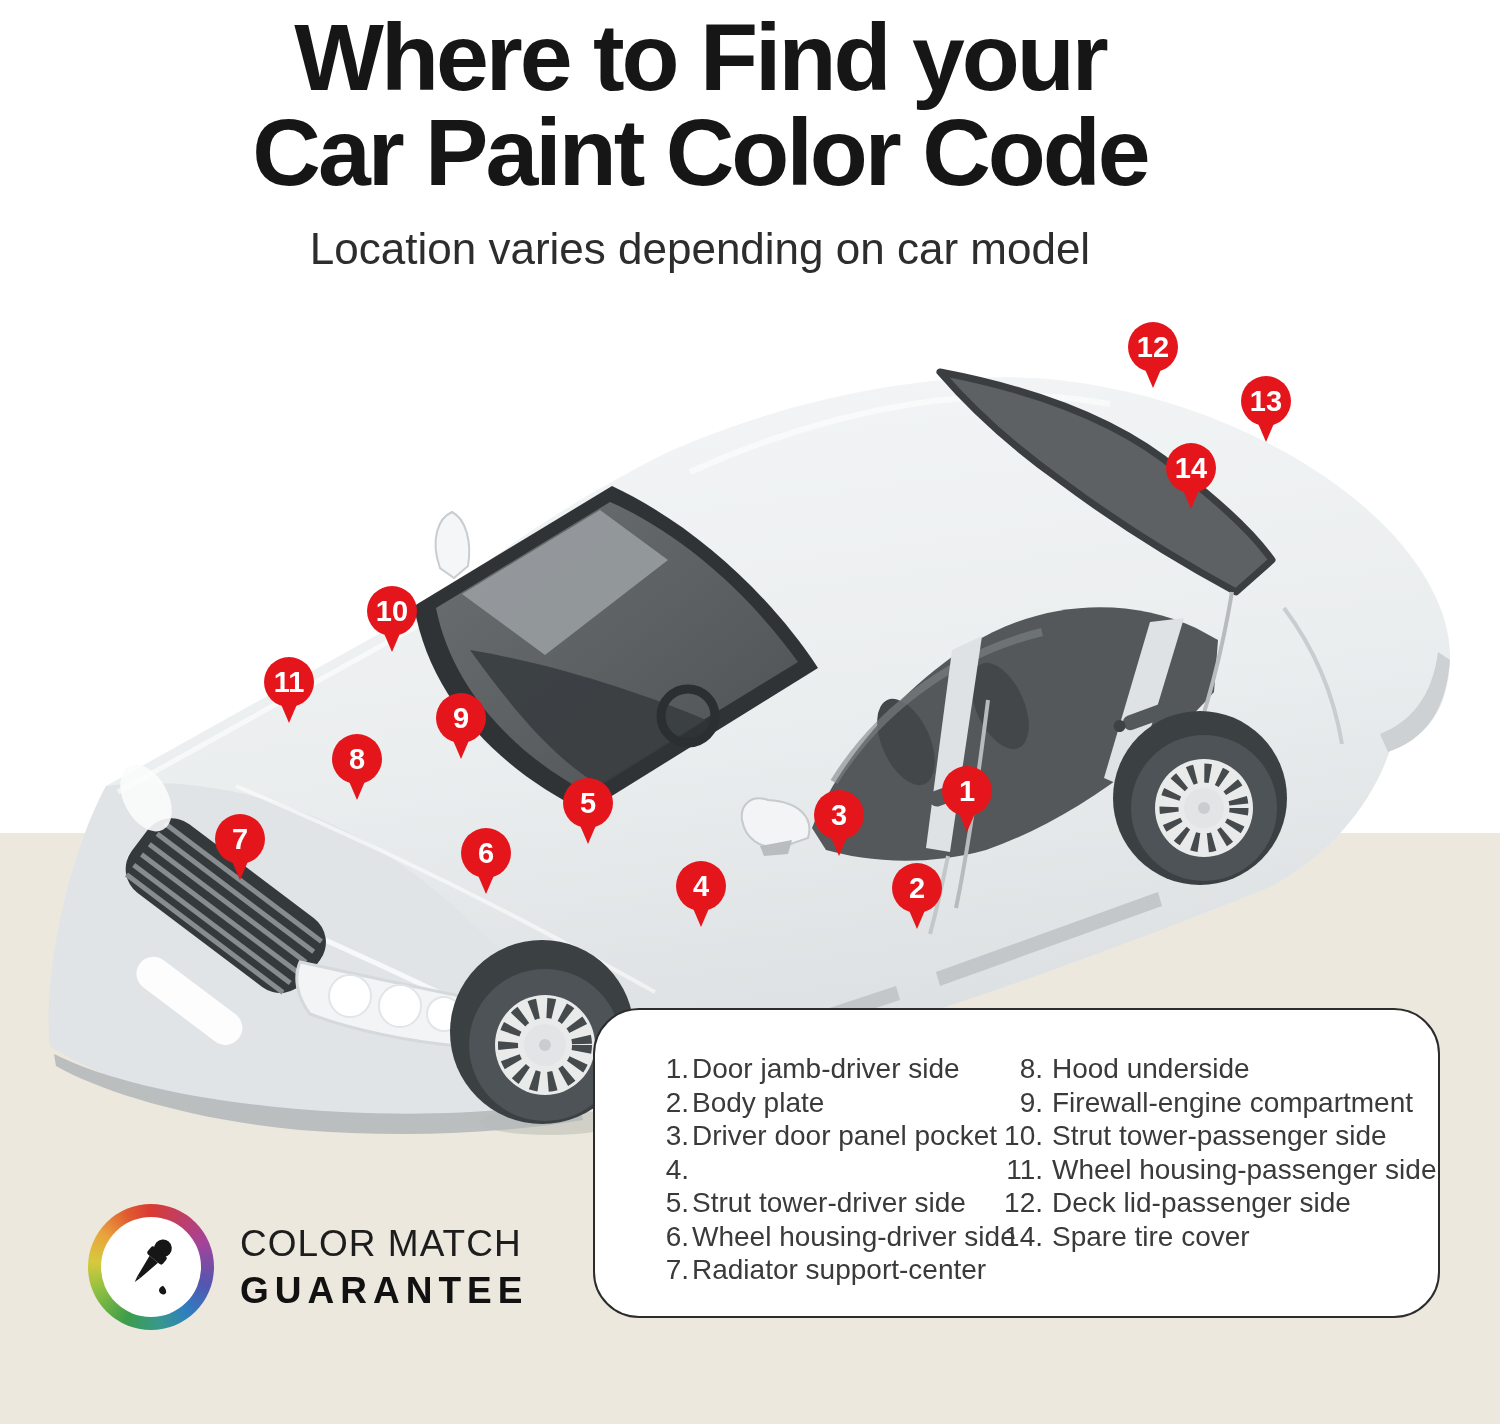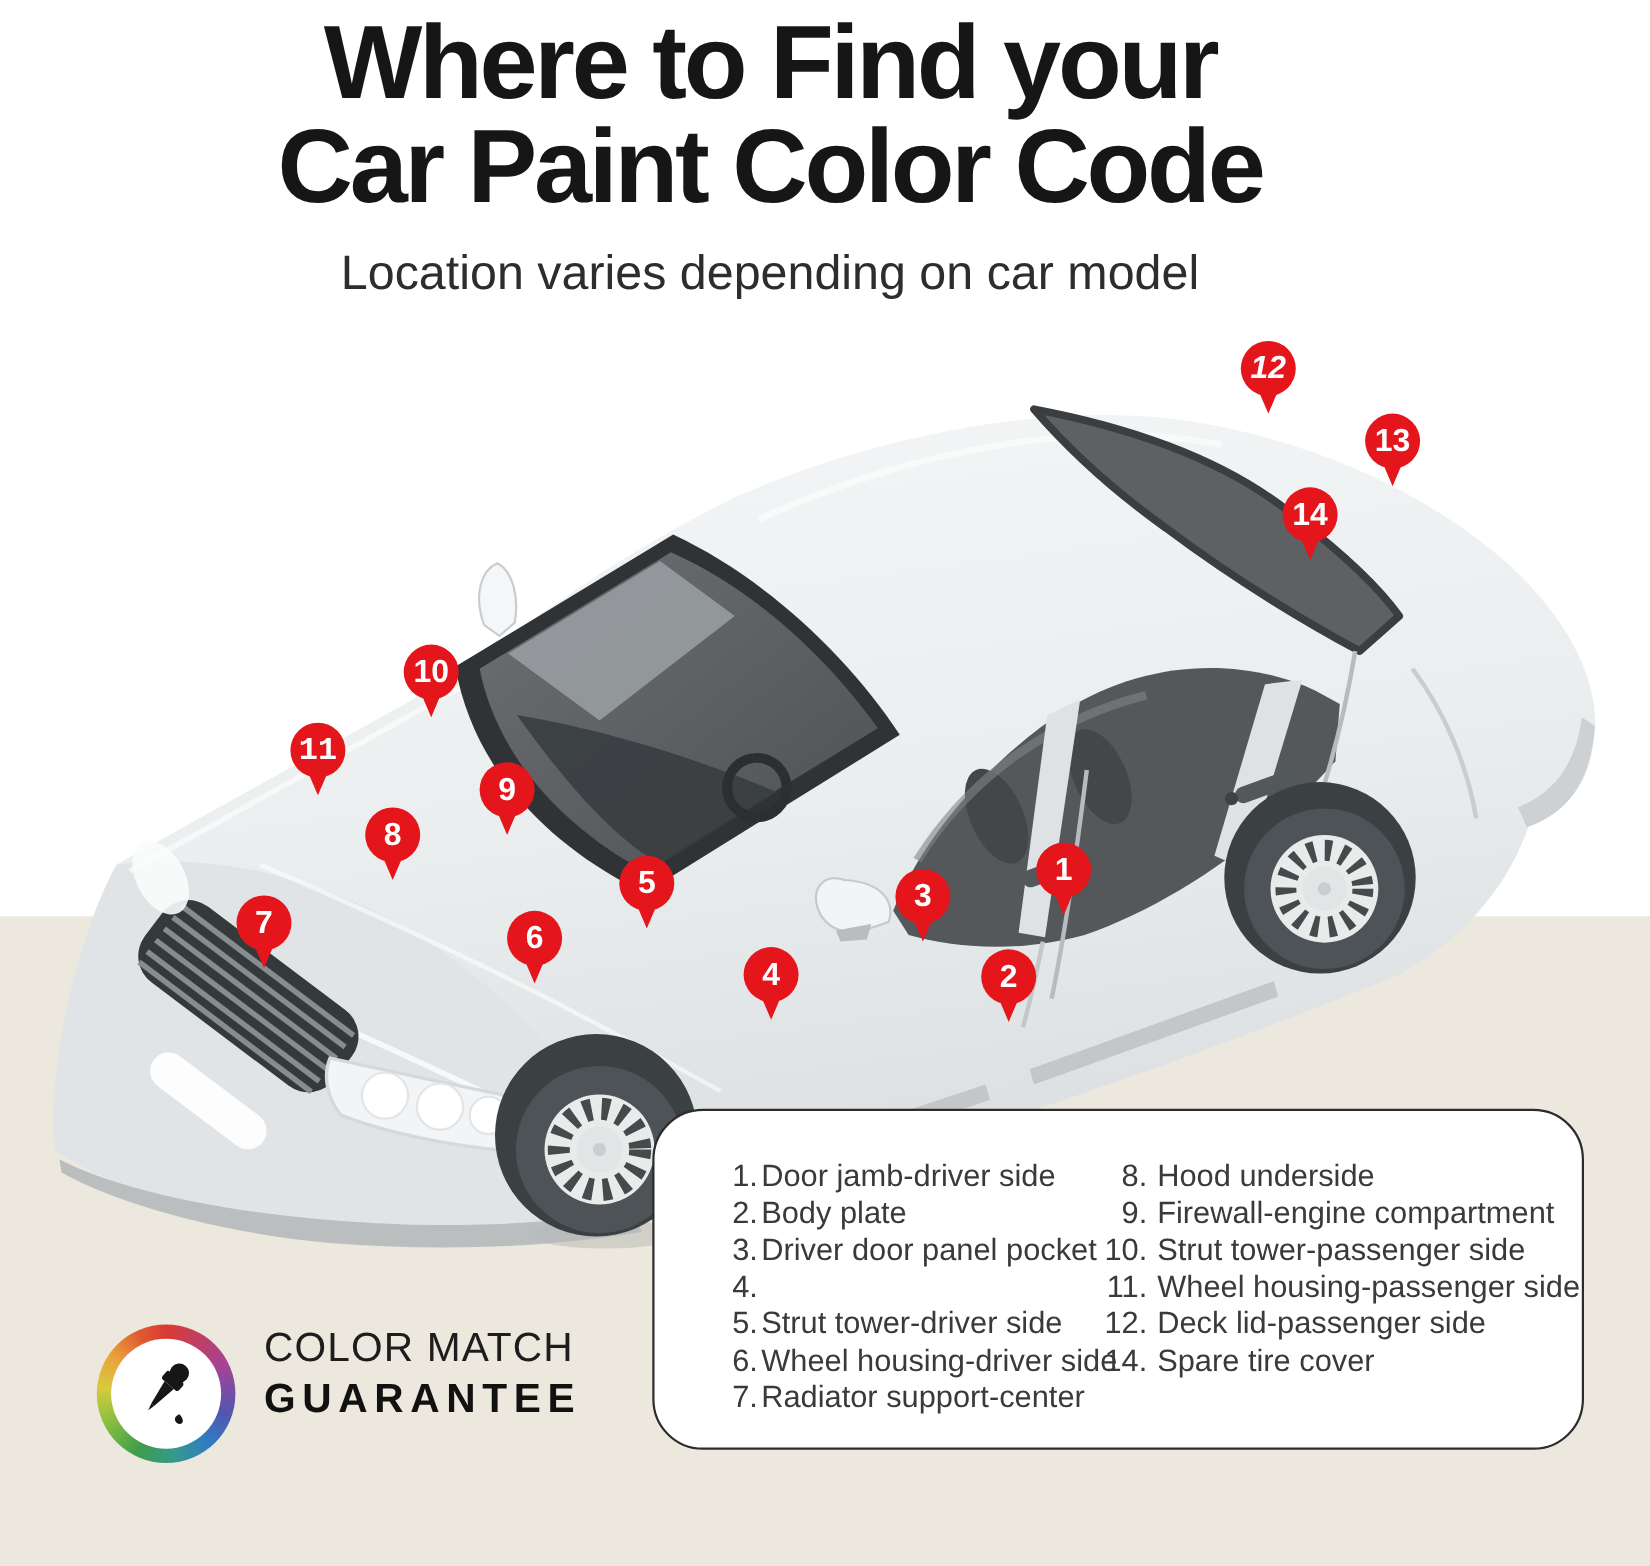--- a/index.html
+++ b/index.html
@@ -28,21 +28,21 @@
     position:absolute;left:593px;top:1008px;width:847px;height:310px;box-sizing:border-box;
     background:#ffffff;border:2px solid #2c2c2c;border-radius:46px;
     display:flex;align-items:flex-start;padding:42px 24px 0 62px;z-index:7;
   }
   .legend-col{list-style:none;margin:0;padding:0}
   .legend-col li{display:flex;font-size:28px;color:#3a3a3a;line-height:33.5px;white-space:nowrap}
   .legend-col .num{text-align:right;flex:0 0 auto}
   .legend-col.c1{width:338px}
   .legend-col.c1 .num{width:32px;padding-right:3px}
   .legend-col.c2 .num{width:48px;padding-right:9px}
-  .badge{position:absolute;left:88px;top:1204px;display:flex;gap:26px;z-index:7}
+  .badge{position:absolute;left:88px;top:1204px;display:flex;align-items:center;gap:26px;z-index:7}
   .ring{
     width:126px;height:126px;border-radius:50%;position:relative;
     background:conic-gradient(from 0deg,
       #d93a33, #a44399 65deg, #5356b0 108deg, #2f7dc0 140deg,
       #36998c 172deg, #3d9c4b 205deg, #8cbf41 245deg, #d6ca3d 275deg,
       #e9a23c 305deg, #e05c30 335deg, #d93a33 360deg);
   }
   .ring-inner{
     position:absolute;inset:13px;background:#ffffff;border-radius:50%;
     display:flex;align-items:center;justify-content:center;
@@ -200,22 +200,22 @@
       <div class="pin" style="left: 942px; top: 766px;">1</div>
       <div class="pin" style="left: 892px; top: 863px;">2</div>
       <div class="pin" style="left: 814px; top: 790px;">3</div>
       <div class="pin" style="left: 676px; top: 861px;">4</div>
       <div class="pin" style="left: 563px; top: 778px;">5</div>
       <div class="pin" style="left: 461px; top: 828px;">6</div>
       <div class="pin" style="left: 215px; top: 814px;">7</div>
       <div class="pin" style="left: 332px; top: 734px;">8</div>
       <div class="pin" style="left: 436px; top: 693px;">9</div>
       <div class="pin" style="left: 367px; top: 586px;">10</div>
-      <div class="pin" style="left: 264px; top: 657px; font-family: Liberation Mono, monospace;">11</div>
-      <div class="pin" style="left: 1128px; top: 310px; font-style: italic;">12</div>
+      <div class="pin" style="left: 264px; top: 657px;">11</div>
+      <div class="pin" style="left: 1128px; top: 322px;">12</div>
       <div class="pin" style="left: 1241px; top: 376px;">13</div>
       <div class="pin" style="left: 1166px; top: 443px;">14</div>
     </div>
 </div>
 
 <div class="legend-card">
   <ol class="legend-col c1">
       <li>
         <span class="num">1.</span>
         <span>Door jamb-driver side</span>

